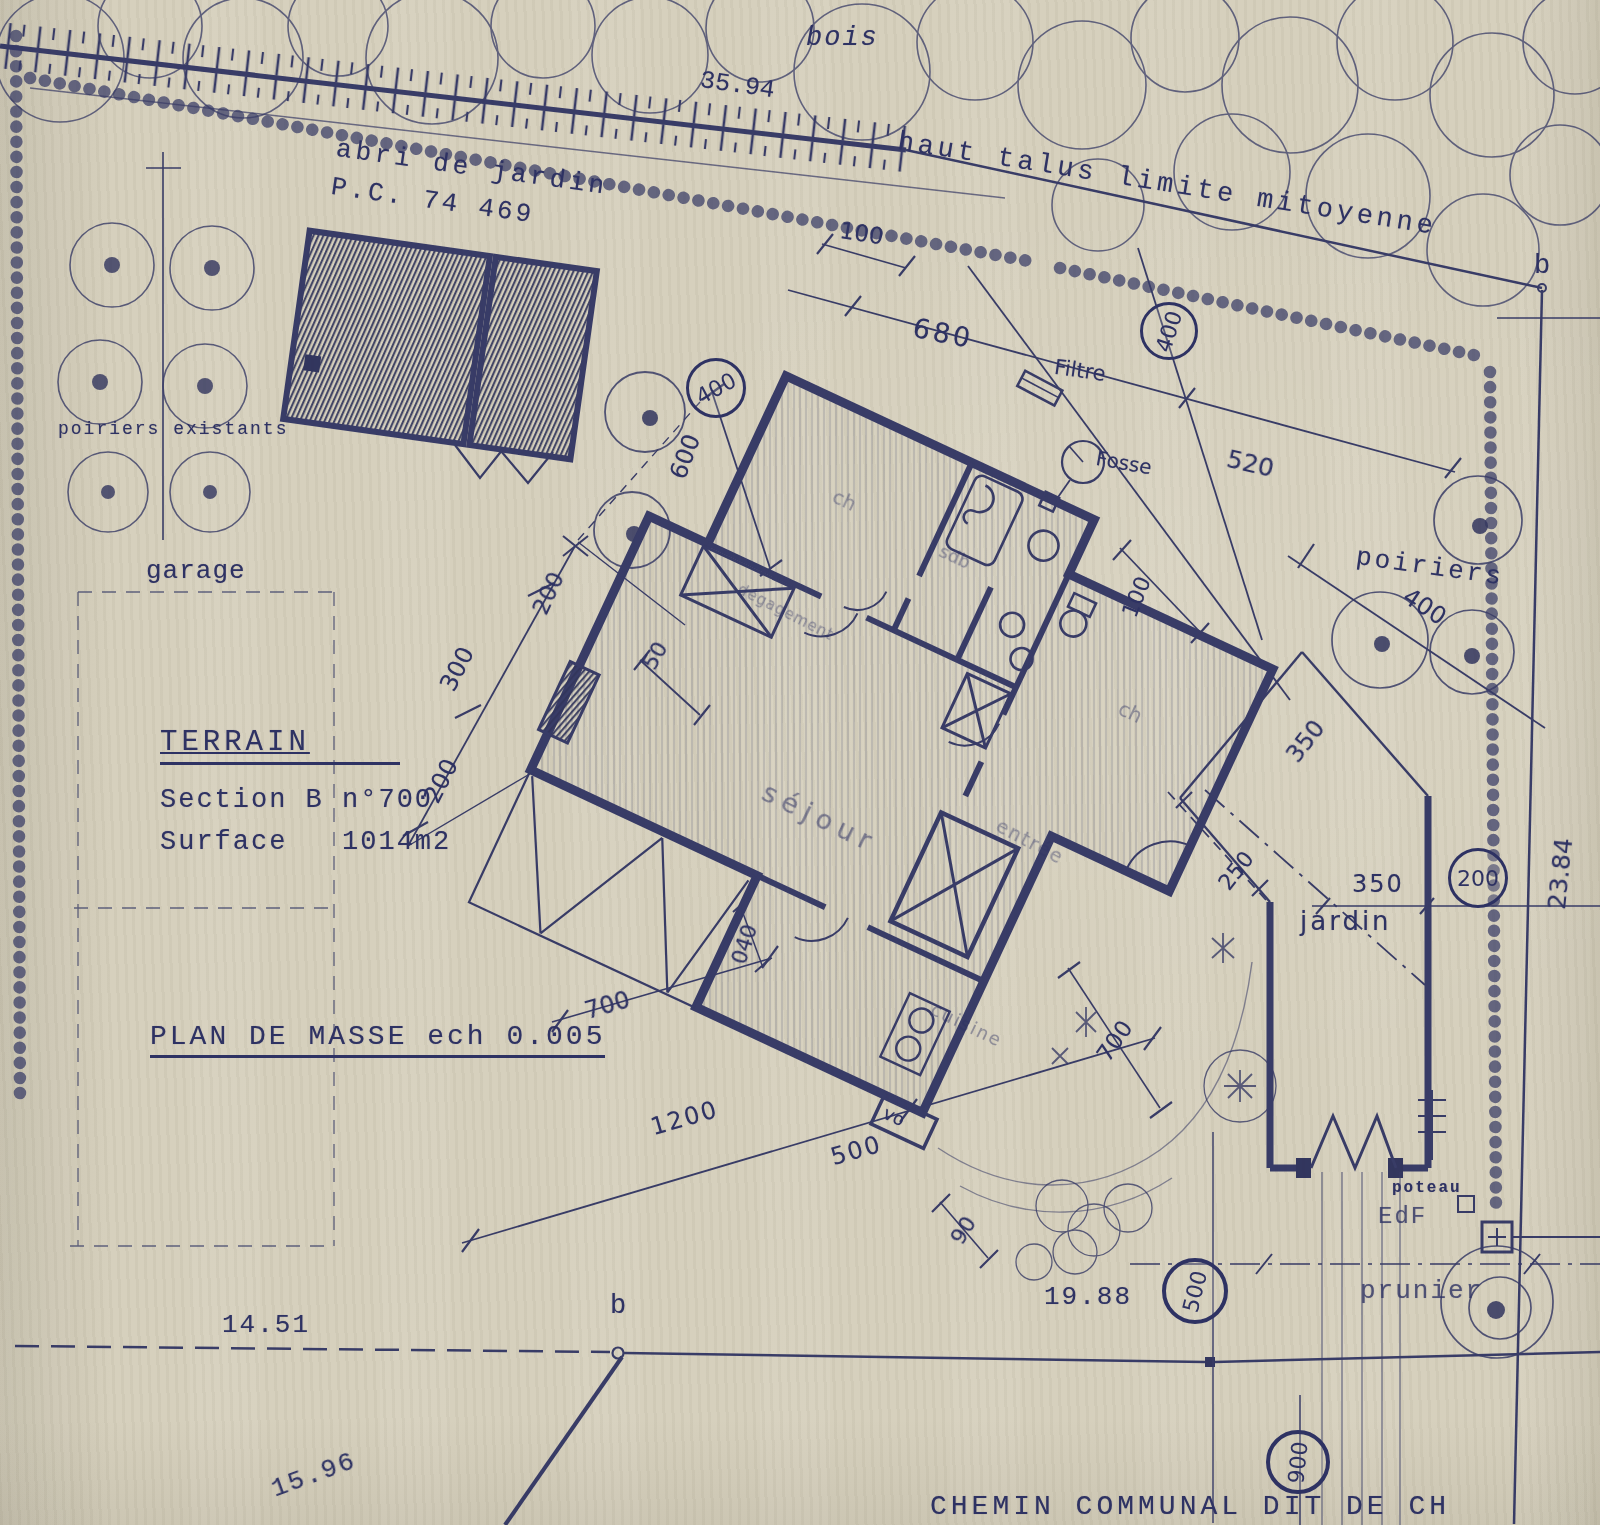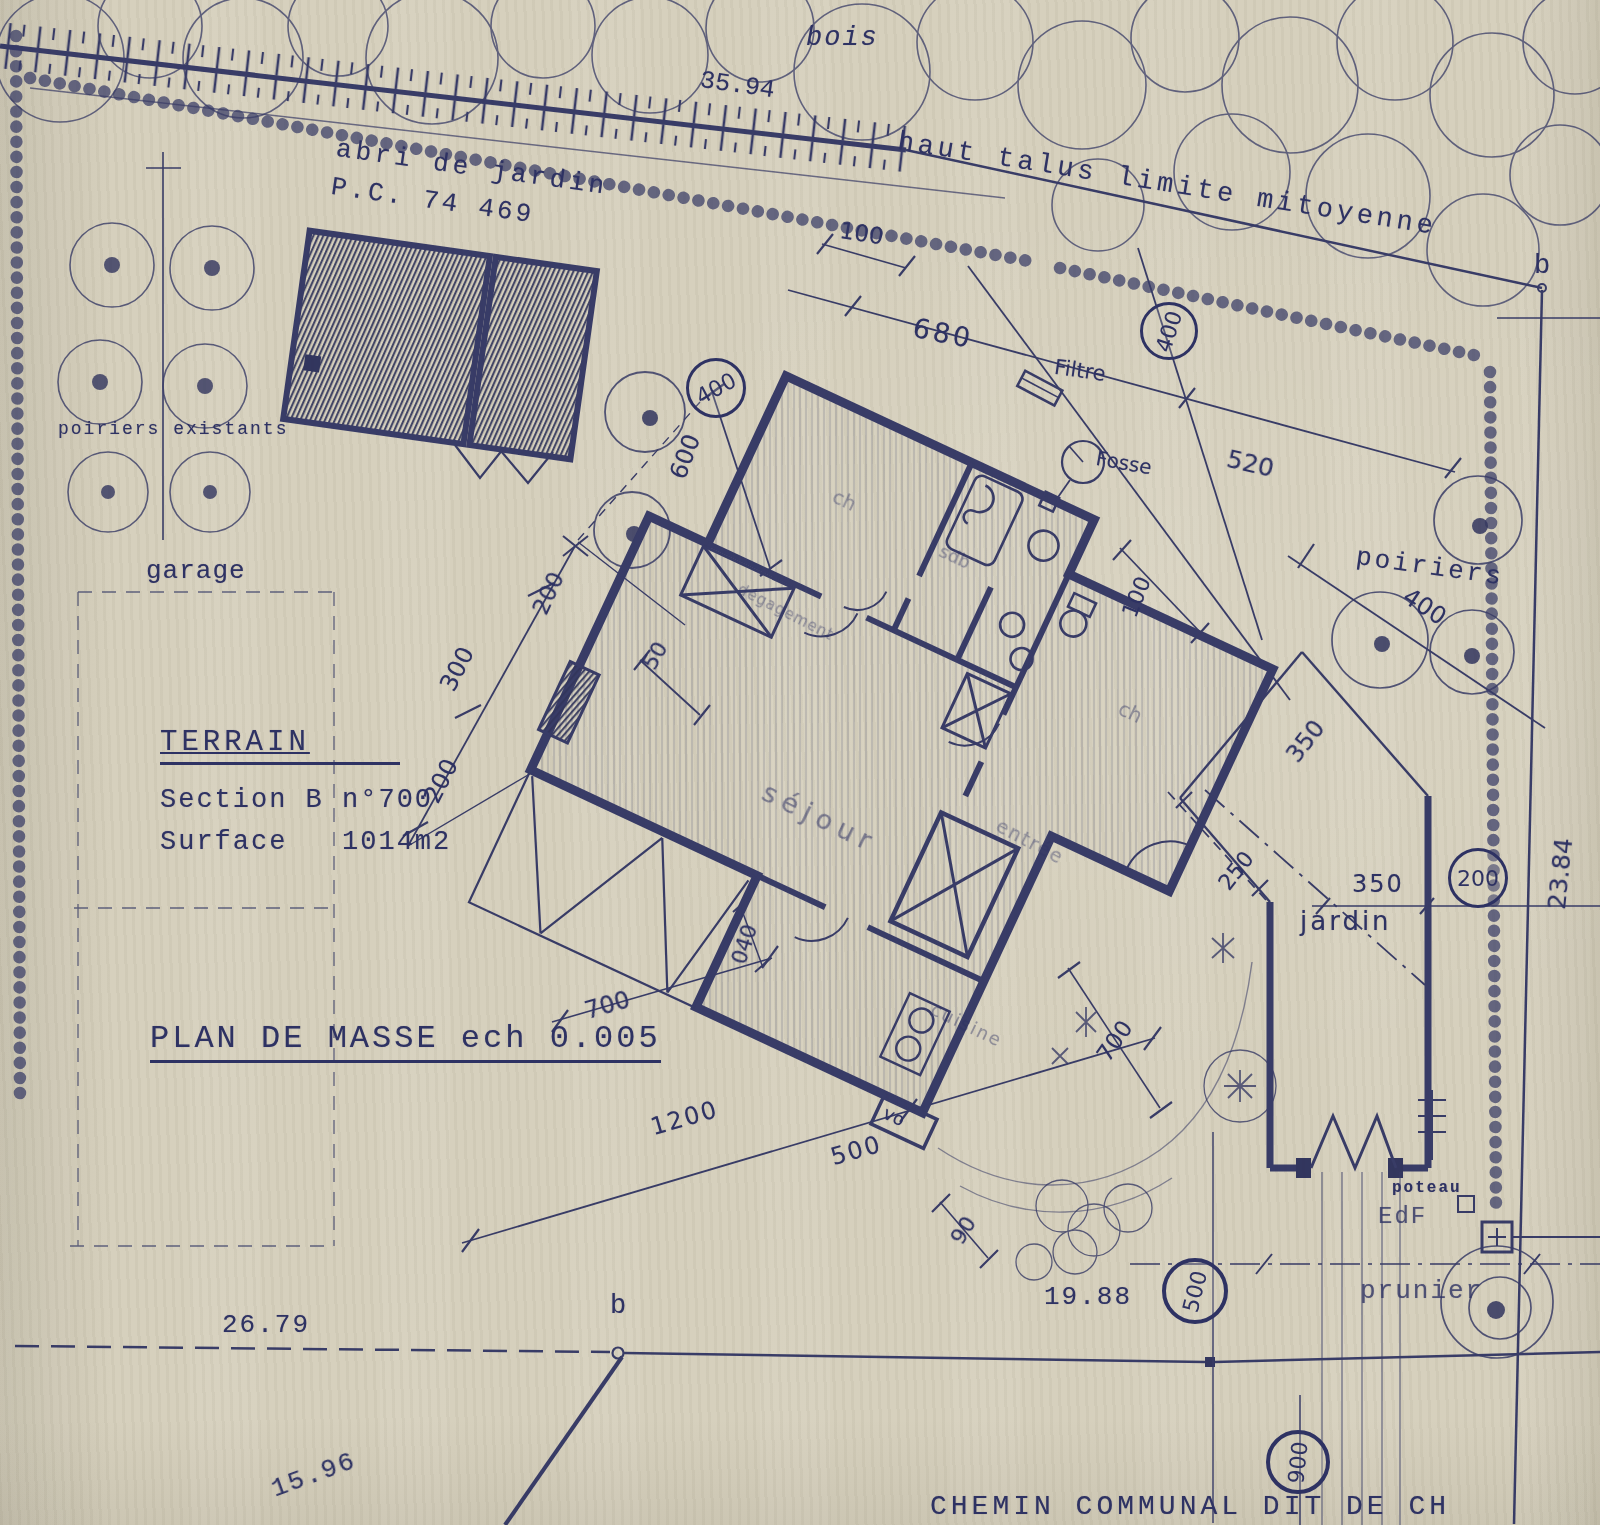--- a/index.html
+++ b/index.html
@@ -348,29 +348,29 @@
 <span class="t" style="left:806px;top:24px;font-size:27px;letter-spacing:2px;font-style:italic;">bois</span>
 <span class="t" style="left:900px;top:128px;font-size:27px;letter-spacing:4px;transform:rotate(9deg);">haut talus limite mitoyenne</span>
 <span class="t" style="left:702px;top:68px;font-size:25px;transform:rotate(8deg);">35.94</span>
 <span class="t" style="left:338px;top:136px;font-size:26px;letter-spacing:4px;transform:rotate(8deg);">abri de jardin</span>
 <span class="t" style="left:333px;top:174px;font-size:26px;letter-spacing:3px;transform:rotate(8deg);">P.C. 74 469</span>
 <span class="t" style="left:58px;top:420px;font-size:18px;letter-spacing:2px;">poiriers existants</span>
 <span class="t" style="left:146px;top:558px;font-size:26px;letter-spacing:1px;">garage</span>
 <span class="t" style="left:160px;top:728px;font-size:29px;letter-spacing:4px;"><span class="u" style="display:inline-block;width:240px;text-decoration:underline;">TERRAIN</span></span>
 <span class="t" style="left:160px;top:786px;font-size:27px;letter-spacing:2px;">Section B n°700</span>
 <span class="t" style="left:160px;top:828px;font-size:27px;letter-spacing:2px;">Surface   1014m2</span>
-<span class="t" style="left:150px;top:1022px;font-size:32px;letter-spacing:3px;"><span class="u" style="display:inline-block;">PLAN DE MASSE ech 0.005</span></span>
+<span class="t" style="left:150px;top:1022px;font-size:28px;letter-spacing:3px;"><span class="u" style="display:inline-block;">PLAN DE MASSE ech 0.005</span></span>
 <span class="t" style="left:1358px;top:544px;font-size:26px;letter-spacing:3px;transform:rotate(8deg);">poiriers</span>
 <span class="t" style="left:1360px;top:1278px;font-size:26px;letter-spacing:2px;opacity:.8;">prunier</span>
 <span class="t" style="left:1392px;top:1180px;font-size:16px;letter-spacing:2px;font-weight:bold;">poteau</span>
 <span class="t" style="left:1378px;top:1204px;font-size:24px;letter-spacing:2px;opacity:.8;">EdF</span>
 <span class="t" style="left:930px;top:1492px;font-size:28px;letter-spacing:4px;">CHEMIN COMMUNAL DIT DE CH</span>
 <span class="t" style="left:1534px;top:252px;font-size:27px;">b</span>
 <span class="t" style="left:610px;top:1292px;font-size:27px;">b</span>
-<span class="t" style="left:222px;top:1312px;font-size:26px;letter-spacing:2px;">26.79</span>
+<span class="t" style="left:222px;top:1312px;font-size:26px;letter-spacing:2px;">14.51</span>
 <span class="t" style="left:1044px;top:1284px;font-size:26px;letter-spacing:2px;">19.88</span>
 <span class="t" style="left:268px;top:1478px;font-size:26px;letter-spacing:2px;transform:rotate(-20deg);">15.96</span>
 <span class="h" style="left:1544px;top:908px;font-size:25px;transform:rotate(-84deg);">23.84</span>
 
 <span class="h" style="left:1056px;top:356px;font-size:21px;transform:rotate(8deg);">Filtre</span>
 <span class="h" style="left:1098px;top:448px;font-size:20px;transform:rotate(10deg);">Fosse</span>
 
 <span class="h faint" style="left:770px;top:778px;font-size:27px;letter-spacing:7px;transform:rotate(26deg);">séjour</span>
 <span class="h vfaint" style="left:1002px;top:816px;font-size:19px;letter-spacing:2px;transform:rotate(28deg);">entrée</span>
 <span class="h vfaint" style="left:936px;top:1000px;font-size:18px;letter-spacing:2px;transform:rotate(26deg);">cuisine</span>

